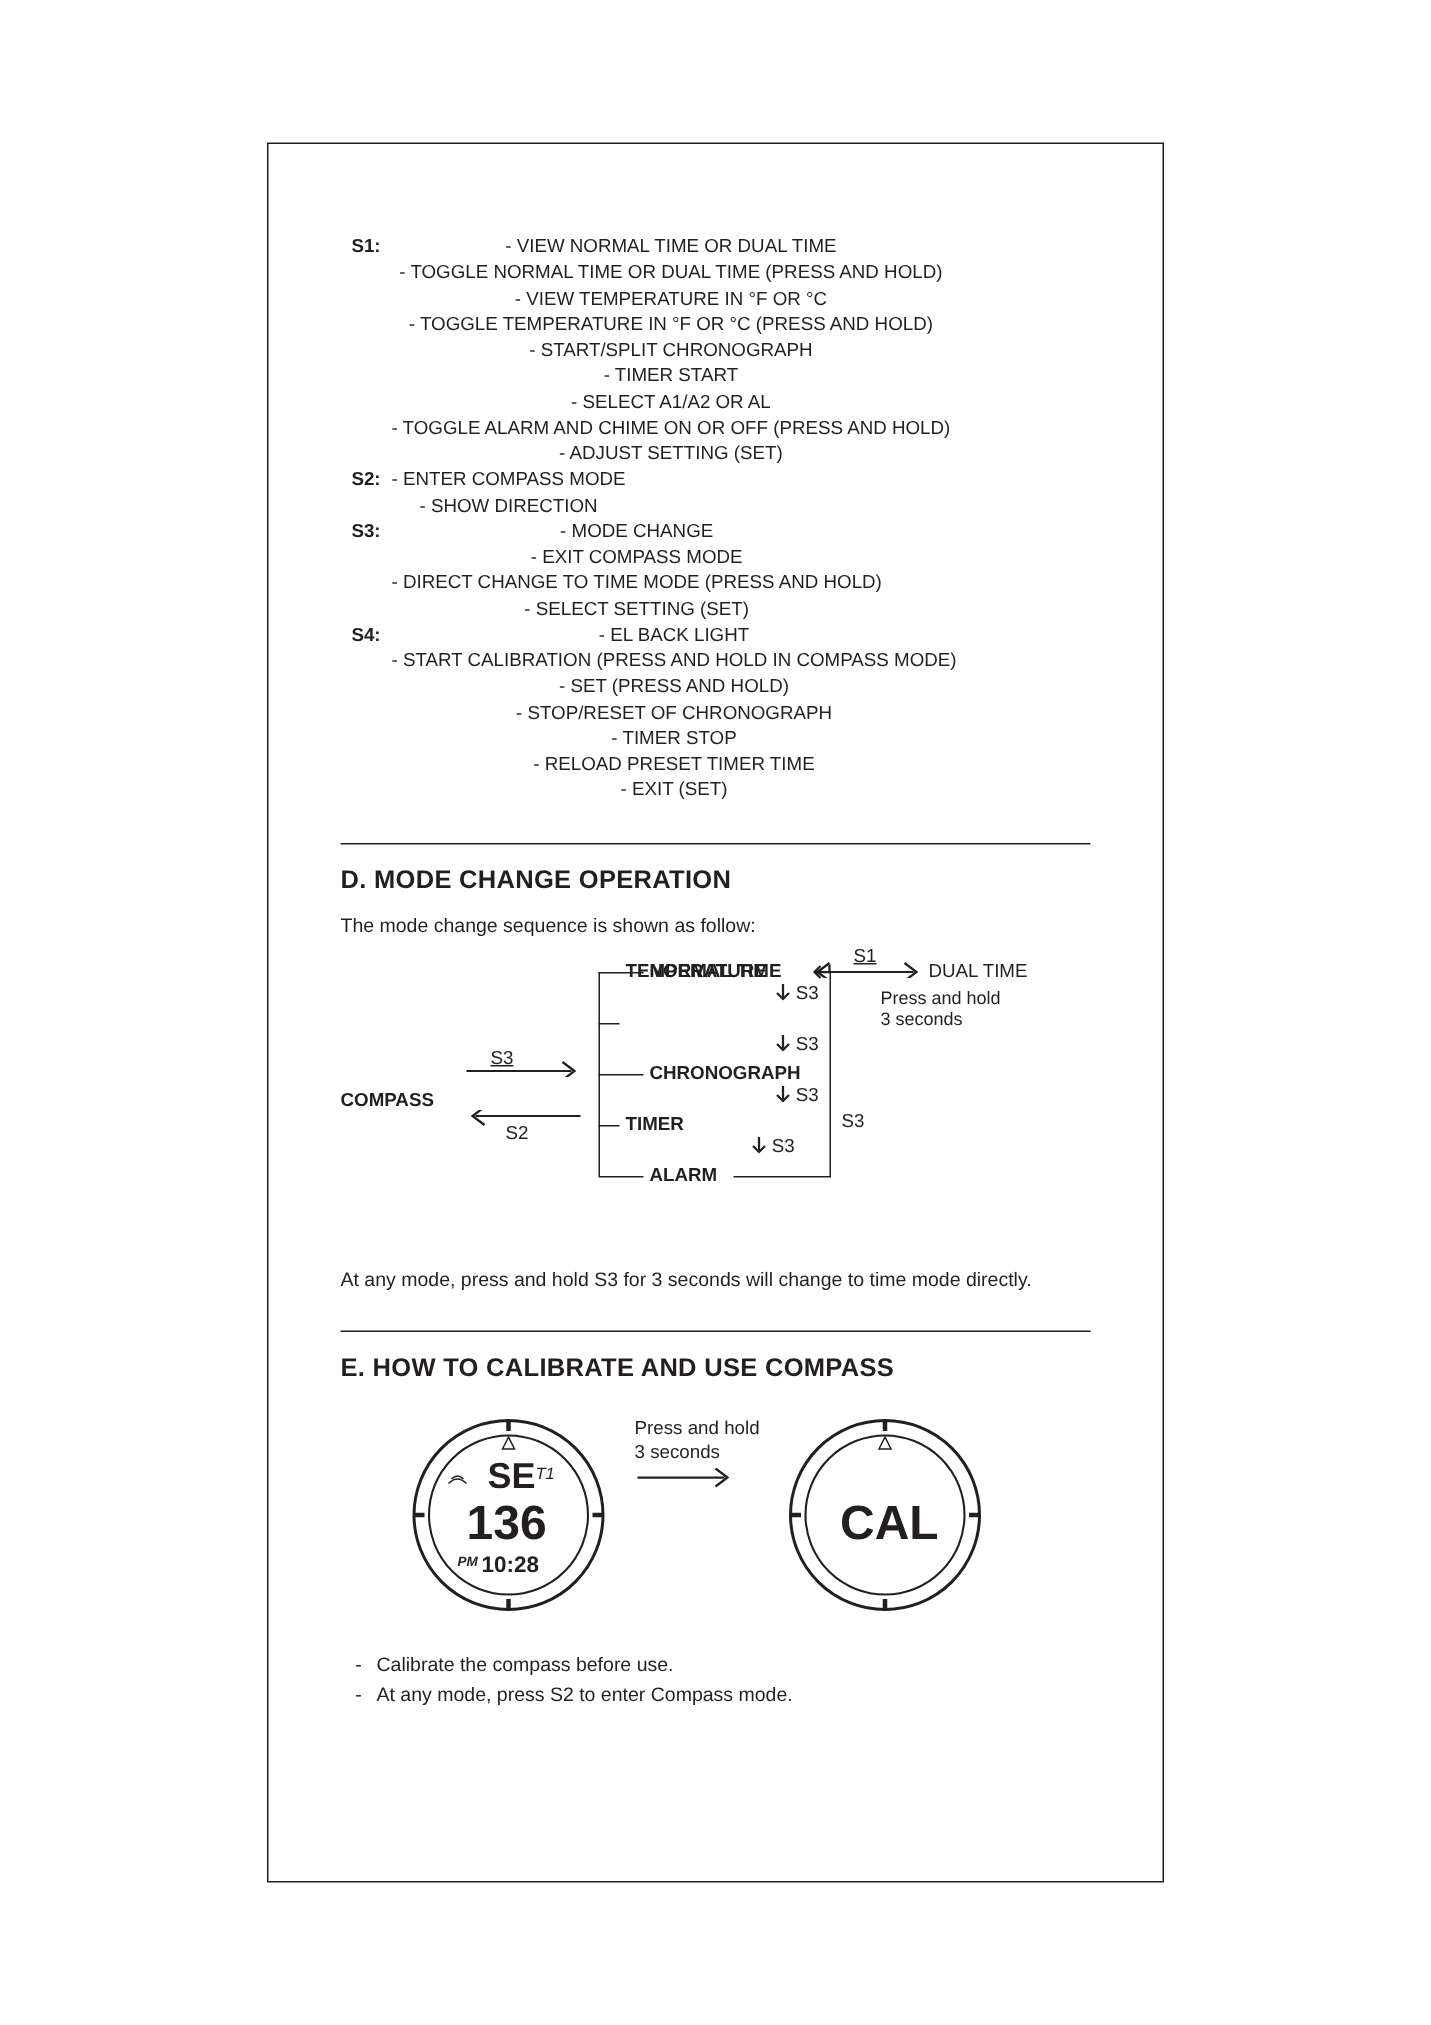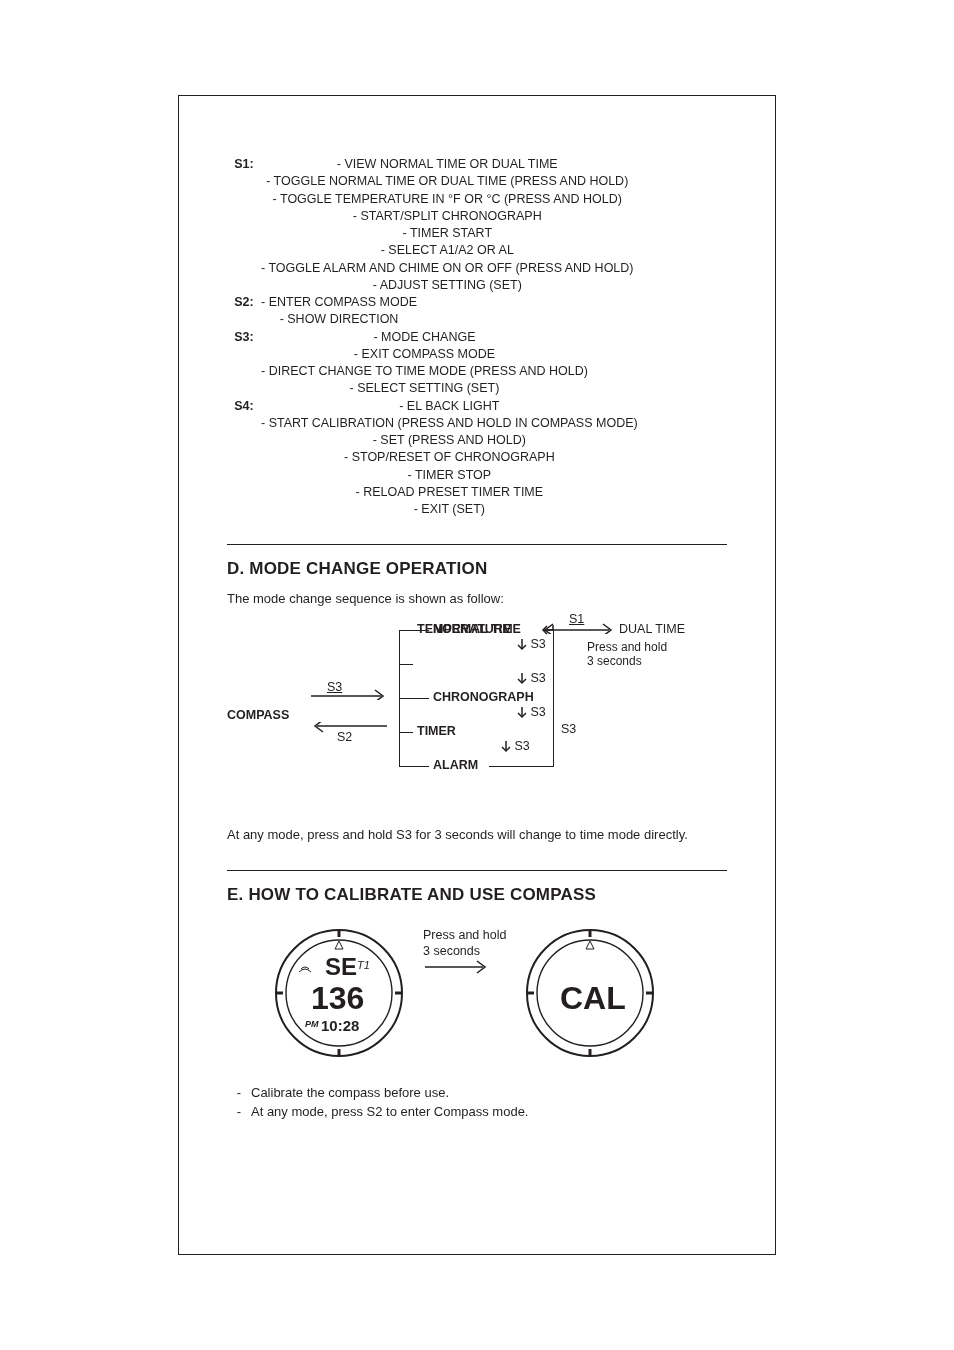--- a/index.html
+++ b/index.html
@@ -103,20 +103,21 @@
 
 <div class="page" data-name="manual-page">
 
 
   <div class="btn-list" data-name="button-operation-list">
     <div class="btn-row" data-name="s1-row">
       <div class="btn-label" data-name="s1-label">S1:</div>
       <div class="btn-items">
         <div class="btn-item" data-name="list-item">- VIEW NORMAL TIME OR DUAL TIME</div>
         <div class="btn-item" data-name="list-item">- TOGGLE NORMAL TIME OR DUAL TIME (PRESS AND HOLD)</div>
+        <div class="btn-item" data-name="list-item">- VIEW TEMPERATURE IN °F OR °C</div>
         <div class="btn-item" data-name="list-item">- TOGGLE TEMPERATURE IN °F OR °C (PRESS AND HOLD)</div>
         <div class="btn-item" data-name="list-item">- START/SPLIT CHRONOGRAPH</div>
         <div class="btn-item" data-name="list-item">- TIMER START</div>
         <div class="btn-item" data-name="list-item">- SELECT A1/A2 OR AL</div>
         <div class="btn-item" data-name="list-item">- TOGGLE ALARM AND CHIME ON OR OFF (PRESS AND HOLD)</div>
         <div class="btn-item" data-name="list-item">- ADJUST SETTING (SET)</div>
       </div>
     </div>
     <div class="btn-row" data-name="s2-row">
       <div class="btn-label" data-name="s2-label">S2:</div>

